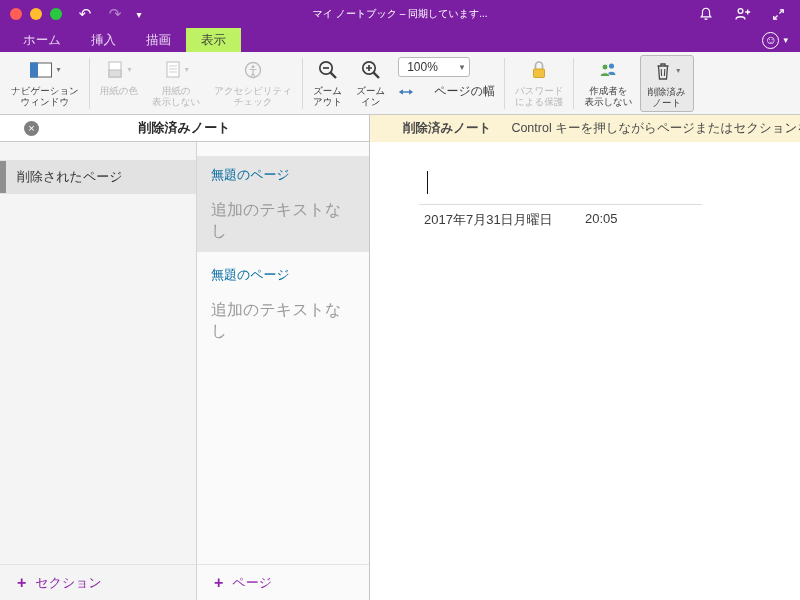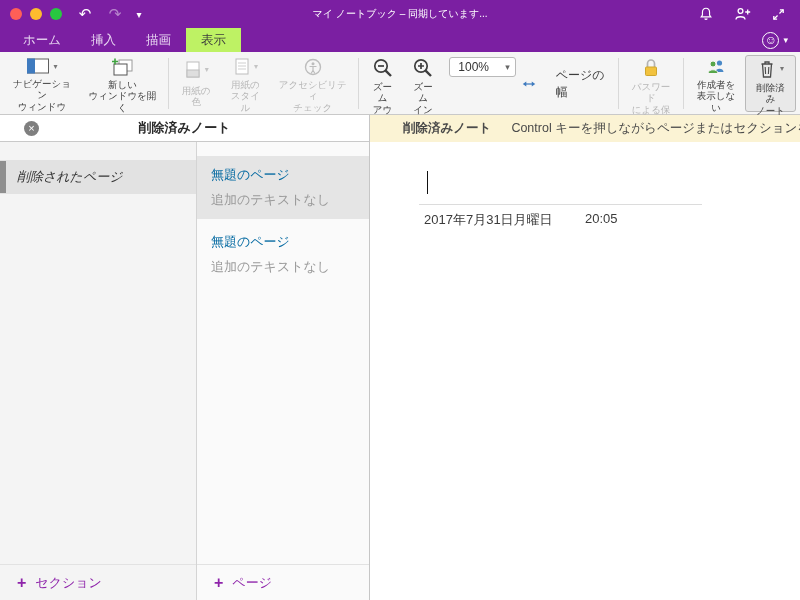--- a/index.html
+++ b/index.html
@@ -33,50 +33,50 @@
     align-items:stretch; padding:3px 4px 2px 4px; flex:0 0 auto; }
   .rb { display:flex; flex-direction:column; align-items:center; justify-content:flex-start;
     padding:2px 7px 0 7px; font-size:9.5px; color:#3d3d3d; text-align:center; line-height:1.2; border-radius:3px; }
   .rb .ic { height:26px; display:flex; align-items:center; justify-content:center; gap:3px; margin-bottom:2px; }
   .rb-label { white-space:pre-line; }
   .rb.disabled { color:#b7b7b7; }
   .rb.selected { background:#e9e9e9; border:1px solid #b9b9b9; }
   .dd { font-size:8px; color:#777; }
   .rb.disabled .dd { color:#c4c4c4; }
   .sep { width:1px; background:#d9d9d9; margin:3px 3px; }
-  .rb-col { display:flex; justify-content:flex-start; padding:2px 6px; gap:6px; }
+  .rb-col { display:flex; flex-direction:column; justify-content:flex-start; padding:2px 6px; gap:6px; }
   .zoom-select { width:72px; height:20px; background:#fff; border:1px solid #b9b9b9; border-radius:3px;
     font-size:12px; color:#333; display:flex; align-items:center; padding:0 5px 0 8px; }
   .zoom-select .zs-arrow { margin-left:auto; font-size:9px; color:#666; }
   .page-width-btn { display:flex; align-items:center; gap:20px; font-size:12px; color:#3d3d3d; }
 
   
   .content { flex:1; display:flex; min-height:0; }
   .leftpane { width:370px; flex:0 0 auto; display:flex; flex-direction:column; border-right:1px solid #c6c6c6; }
   .pane-header { height:27px; background:#fff; border-bottom:1px solid #c9c9c9; display:flex;
     align-items:center; position:relative; flex:0 0 auto; }
   .close-circle { width:15px; height:15px; border-radius:50%; background:#7f7f7f; color:#fff;
     font-size:11px; line-height:14px; text-align:center; margin-left:24px; z-index:2; }
   .pane-title { position:absolute; left:0; right:0; text-align:center; font-size:13px; font-weight:bold; color:#2b2b2b; }
   .cols { flex:1; display:flex; min-height:0; }
 
   .sections-col { width:197px; flex:0 0 auto; background:#f4f4f4; border-right:1px solid #d4d4d4;
     display:flex; flex-direction:column; padding-top:18px; position:relative; }
   .section-row { height:34px; margin-bottom:6px; display:flex; align-items:center; padding-left:17px;
-    font-size:13px; color:#333; position:relative;font-style:italic; }
+    font-size:13px; color:#333; position:relative; }
   .section-row.selected { background:#e2e2e2; }
   .section-tab { position:absolute; left:0; top:1px; bottom:1px; width:6px; }
   .section-tab.gray { background:#8f8f8f; }
   .section-tab.yellow { background:#f2c12e; }
 
   .pages-col { flex:1; background:#fafafa; display:flex; flex-direction:column; padding-top:14px; }
   .page-row { padding:10px 14px; margin-bottom:4px; }
   .page-row.selected { background:#e5e5e5; }
   .page-row-title { font-size:13px; color:#0369a1; }
-  .page-row-sub { font-size:13px; color:#9a9a9a; margin-top:7px; }
+  .page-row-sub { font-size:16px; color:#9a9a9a; margin-top:16px; }
 
   .add-row { margin-top:auto; height:36px; border-top:1px solid #e2e2e2; display:flex; align-items:center;
     gap:9px; padding-left:17px; color:#8e24aa; font-size:13px; flex:0 0 auto; }
   .add-plus { font-size:16px; font-weight:bold; line-height:1; }
 
   
   .main { flex:1; display:flex; flex-direction:column; background:#fff; min-width:0; }
   .infobar { height:27px; background:#FBF3D4; display:flex; align-items:center; padding-left:33px;
     font-size:12.5px; color:#4a4a4a; white-space:nowrap; overflow:hidden; flex:0 0 auto; }
   .infobar-title { font-weight:bold; margin-right:20px; }
@@ -144,31 +144,20 @@
         <svg width="24" height="18" viewBox="0 0 24 18">
             <rect x="1.5" y="2" width="21" height="14" fill="#fff" stroke="#5f5f5f"></rect>
             <rect x="1.5" y="2" width="7" height="14" fill="#3f7bbf" stroke="#3f7bbf"></rect>
           </svg>
         <span class="dd">▾</span>
       </span>
       <span class="rb-label">ナビゲーション
 ウィンドウ</span>
     </div>
 
-    <div class="rb">
-      <span class="ic">
-        <svg width="24" height="20" viewBox="0 0 24 20">
-            <rect x="9" y="3" width="13" height="11" fill="#fff" stroke="#9a9a9a"></rect>
-            <rect x="4" y="7" width="13" height="11" fill="#fff" stroke="#555"></rect>
-            <path d="M2 4.5 h6 M5 1.5 v6" stroke="#3fa33f" stroke-width="1.6"></path>
-          </svg>
-      </span>
-      <span class="rb-label">新しい
-ウィンドウを開く</span>
-    </div>
 
     <div class="sep"></div>
 
     <div class="rb disabled">
       <span class="ic">
         <svg width="18" height="20" viewBox="0 0 18 20">
             <rect x="3" y="2" width="12" height="15" fill="#fff" stroke="#bdbdbd"></rect>
             <rect x="3" y="10" width="12" height="7" fill="#dedede" stroke="#bdbdbd"></rect>
           </svg>
         <span class="dd">▾</span>
@@ -178,21 +167,21 @@
 
     <div class="rb disabled">
       <span class="ic">
         <svg width="18" height="20" viewBox="0 0 18 20">
             <rect x="3" y="2" width="12" height="15" fill="#fff" stroke="#bdbdbd"></rect>
             <path d="M5 6 h8 M5 9 h8 M5 12 h8" stroke="#cfcfcf"></path>
           </svg>
         <span class="dd">▾</span>
       </span>
       <span class="rb-label">用紙の
-スタイル</span>
+表示しない</span>
     </div>
 
     <div class="rb disabled">
       <span class="ic">
         <svg width="20" height="20" viewBox="0 0 20 20">
             <circle cx="10" cy="10" r="7.5" fill="none" stroke="#bdbdbd" stroke-width="1.4"></circle>
             <circle cx="10" cy="6.8" r="1.5" fill="#bdbdbd"></circle>
             <path d="M6.5 9.5 h7 M10 9.5 v4 M10 13.5 l-2 3 M10 13.5 l2 3" stroke="#bdbdbd" stroke-width="1.2" fill="none"></path>
           </svg>
       </span>

